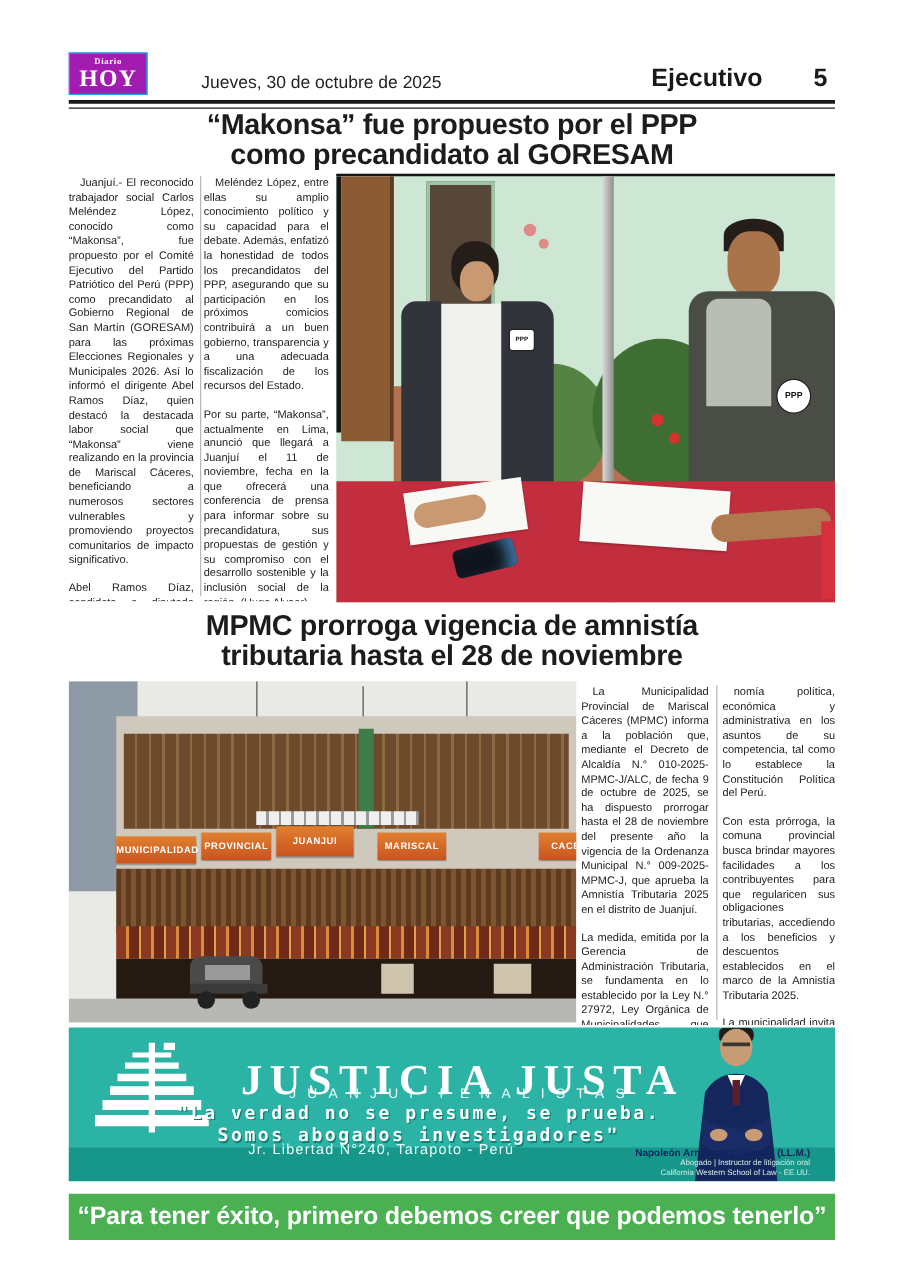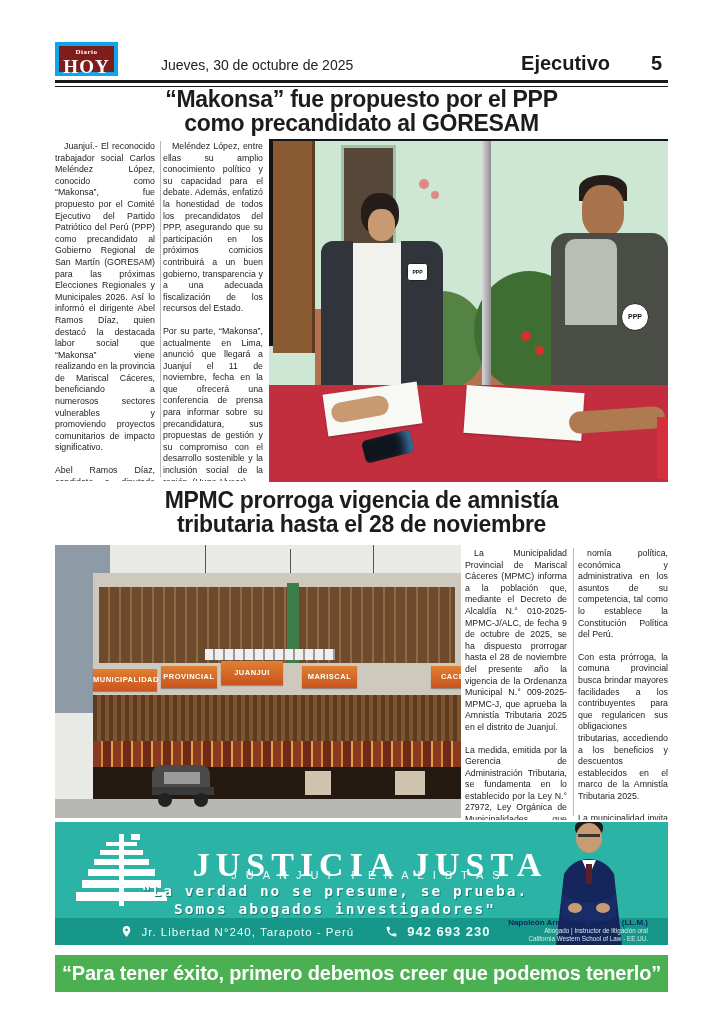--- a/index.html
+++ b/index.html
@@ -2,22 +2,22 @@
 <html lang="es"><head>
 <meta charset="utf-8">
 <style>
   html,body{margin:0;padding:0;background:#ffffff;}
   #page{position:relative;width:723px;height:1024px;background:#fff;
         font-family:"Liberation Sans",sans-serif;color:#1a1a1a;overflow:hidden;}
   .abs{position:absolute;}
 
   
   #hdr{left:55px;top:42px;width:613px;height:36px;}
-  #logo{left:0;top:0;width:63px;height:34px;background:#7f1d1d;color:#fff;
-        text-align:center;font-family:"Liberation Serif",serif;border:4px solid #0ea5e9;box-sizing:border-box;}
+  #logo{left:0;top:0;width:63px;height:34px;background:#a21caf;color:#fff;
+        text-align:center;font-family:"Liberation Serif",serif;border:1px solid #0ea5e9;box-sizing:border-box;}
   #logo .ltop{font-size:7px;font-weight:bold;letter-spacing:.5px;line-height:9px;display:block;margin-top:2px;}
   #logo .lmain{font-size:19px;font-weight:bold;letter-spacing:1px;line-height:20px;display:block;}
   #hdr-date{left:74px;bottom:5px;font-size:14px;color:#222;margin-left:32px;}
   #hdr-section{right:58px;bottom:3px;font-size:20px;font-weight:bold;}
   #hdr-page{right:6px;bottom:3px;font-size:20px;font-weight:bold;}
   #hdr-rule{left:55px;top:80px;width:613px;height:3px;border-top:3px solid #1a1a1a;border-bottom:1px solid #1a1a1a;}
 
   
   .headline{width:613px;left:55px;text-align:center;font-weight:bold;color:#1c1c1c;
             font-size:23px;line-height:24px;letter-spacing:-.3px;}
@@ -90,21 +90,21 @@
             font-family:"Liberation Serif",serif;font-size:34px;letter-spacing:6px;font-weight:600;}
   #ad-subtitle{left:100px;top:47px;width:430px;text-align:center;color:#eafffb;
                font-size:11px;letter-spacing:9px;}
   .ad-quote{left:0;width:560px;text-align:center;color:#fdfdfd;
             font-family:"DejaVu Sans Mono",monospace;font-weight:bold;font-size:14.5px;
             letter-spacing:2px;text-shadow:1px 1px 0 #117d72;}
   #ad-quote1{top:61px;}
   #ad-quote2{top:79px;}
   #ad-strip{left:0;top:96px;width:613px;height:27px;background:#17978a;}
   #ad-contact{left:30px;top:96px;width:440px;height:27px;display:flex;align-items:center;
-              justify-content:center;gap:9px;color:#eafffb;}
+              justify-content:center;gap:9px;color:#eafffb;flex-direction:column;}
   #ad-contact .addr{font-size:11.5px;letter-spacing:1px;}
   #ad-contact .tel{font-size:13px;font-weight:bold;letter-spacing:1px;}
   #ad-man{right:36px;top:0;width:86px;height:123px;}
   #ad-lawyer{right:20px;top:97px;width:150px;text-align:right;line-height:8px;}
   #ad-lawyer .lname{font-size:8px;font-weight:bold;color:#12235e;display:block;}
   #ad-lawyer .lsub{font-size:6.3px;color:#cfeee9;display:block;}
 
   
   #banner{left:55px;top:955px;width:613px;height:37px;background:#4bb052;color:#fff;
           text-align:center;font-weight:bold;font-size:20px;line-height:37px;letter-spacing:-.2px;}

